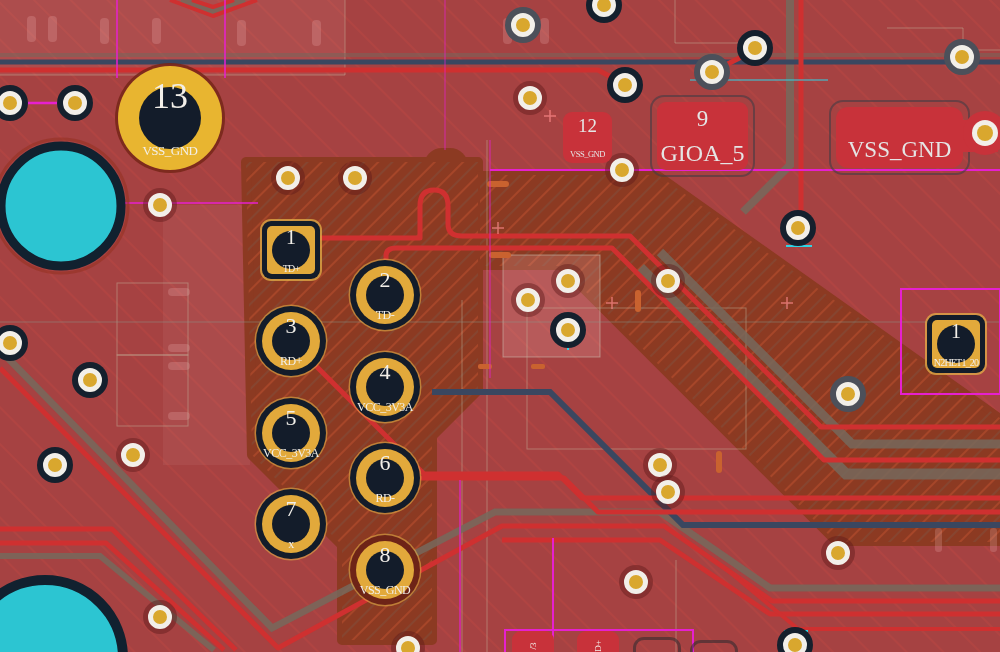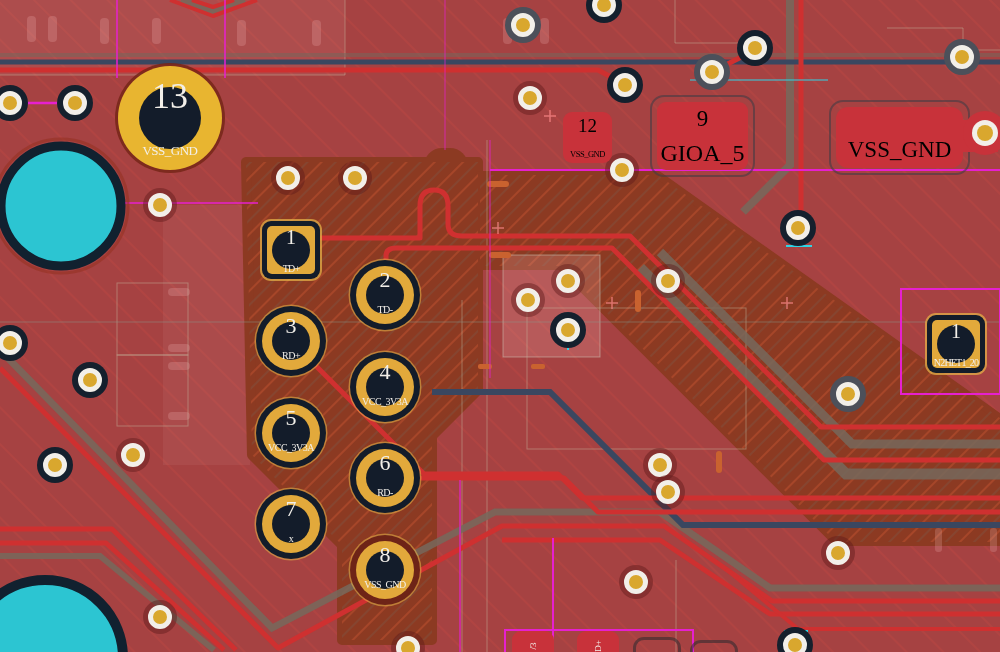--- a/index.html
+++ b/index.html
@@ -18,35 +18,35 @@
   .via.rb{box-shadow:0 0 0 5px rgba(96,26,26,.45);}
   .via.rc{box-shadow:0 0 0 6px #4c505a;}
   
   .padc{position:absolute;width:70px;height:70px;border-radius:50%;
         background:#131c2a;box-shadow:0 0 0 1.5px rgba(232,182,72,.55);}
   .padc .gold{position:absolute;inset:6px;border-radius:50%;background:#e2a93b;}
   .padc .hole{position:absolute;inset:16px;border-radius:50%;background:#131c2a;}
   .padc.maroon{background:#6e2417;}
   .padnum{position:absolute;left:0;right:0;top:9px;text-align:center;
           font-size:22px;color:#f2efe9;z-index:2;line-height:1;}
-  .padnet{position:absolute;left:0;right:0;bottom:15px;text-align:center;
-          font-size:10px;color:#f2efe9;z-index:2;letter-spacing:-.5px;line-height:1;}
+  .padnet{position:absolute;left:0;right:0;bottom:9px;text-align:center;
+          font-size:12px;color:#f2efe9;z-index:2;letter-spacing:-.5px;line-height:1;}
   .pad13{position:absolute;left:118px;top:66px;width:104px;height:104px;border-radius:50%;
          background:#e8b530;box-shadow:0 0 0 3px rgba(118,38,24,.85);}
   .pad13 .hole{position:absolute;inset:21px;border-radius:50%;background:#131c2a;}
   .pad13 .padnum{top:12px;font-size:36px;}
   .pad13 .padnet{bottom:13px;font-size:13px;}
   .pads4{position:absolute;width:58px;height:58px;border-radius:9px;background:#131c2a;
          box-shadow:0 0 0 2px rgba(232,182,72,.7);}
   .pads4 .gold{position:absolute;inset:5px;border-radius:5px;background:#e2a93b;}
   .pads4 .hole{position:absolute;inset:10px;border-radius:50%;background:#131c2a;}
   .pads4 .padnum{top:6px;font-size:20px;}
   .pads4 .padnet{bottom:5px;font-size:10px;letter-spacing:-.8px;}
   
-  .smd{position:absolute;background:#c8323a;border-radius:9px;color:#000000;}
+  .smd{position:absolute;background:#c8323a;border-radius:9px;color:#e5e5e5;}
   .smd .outline{position:absolute;inset:-7px;border:2px solid rgba(58,60,70,.55);
                 border-radius:14px;}
   .smd .num{position:absolute;left:0;right:0;top:4px;text-align:center;line-height:1.1;}
   .smd .net{position:absolute;left:0;right:0;bottom:4px;text-align:center;line-height:1.1;}
   .p12 .num{font-size:19px;} .p12 .net{font-size:8.5px;letter-spacing:-.5px;}
   .p9  .num{font-size:23px;} .p9  .net{font-size:24px;}
   .p11 .num{font-size:21px;width:127px;} .p11 .net{font-size:23px;width:127px;bottom:6px;}
   .p11 .bar{position:absolute;left:100px;top:13px;width:62px;height:32px;background:#c8323a;}
   .p11 .lvia{position:absolute;left:127px;top:4px;width:44px;height:44px;border-radius:50%;
              background:#c8323a;}

